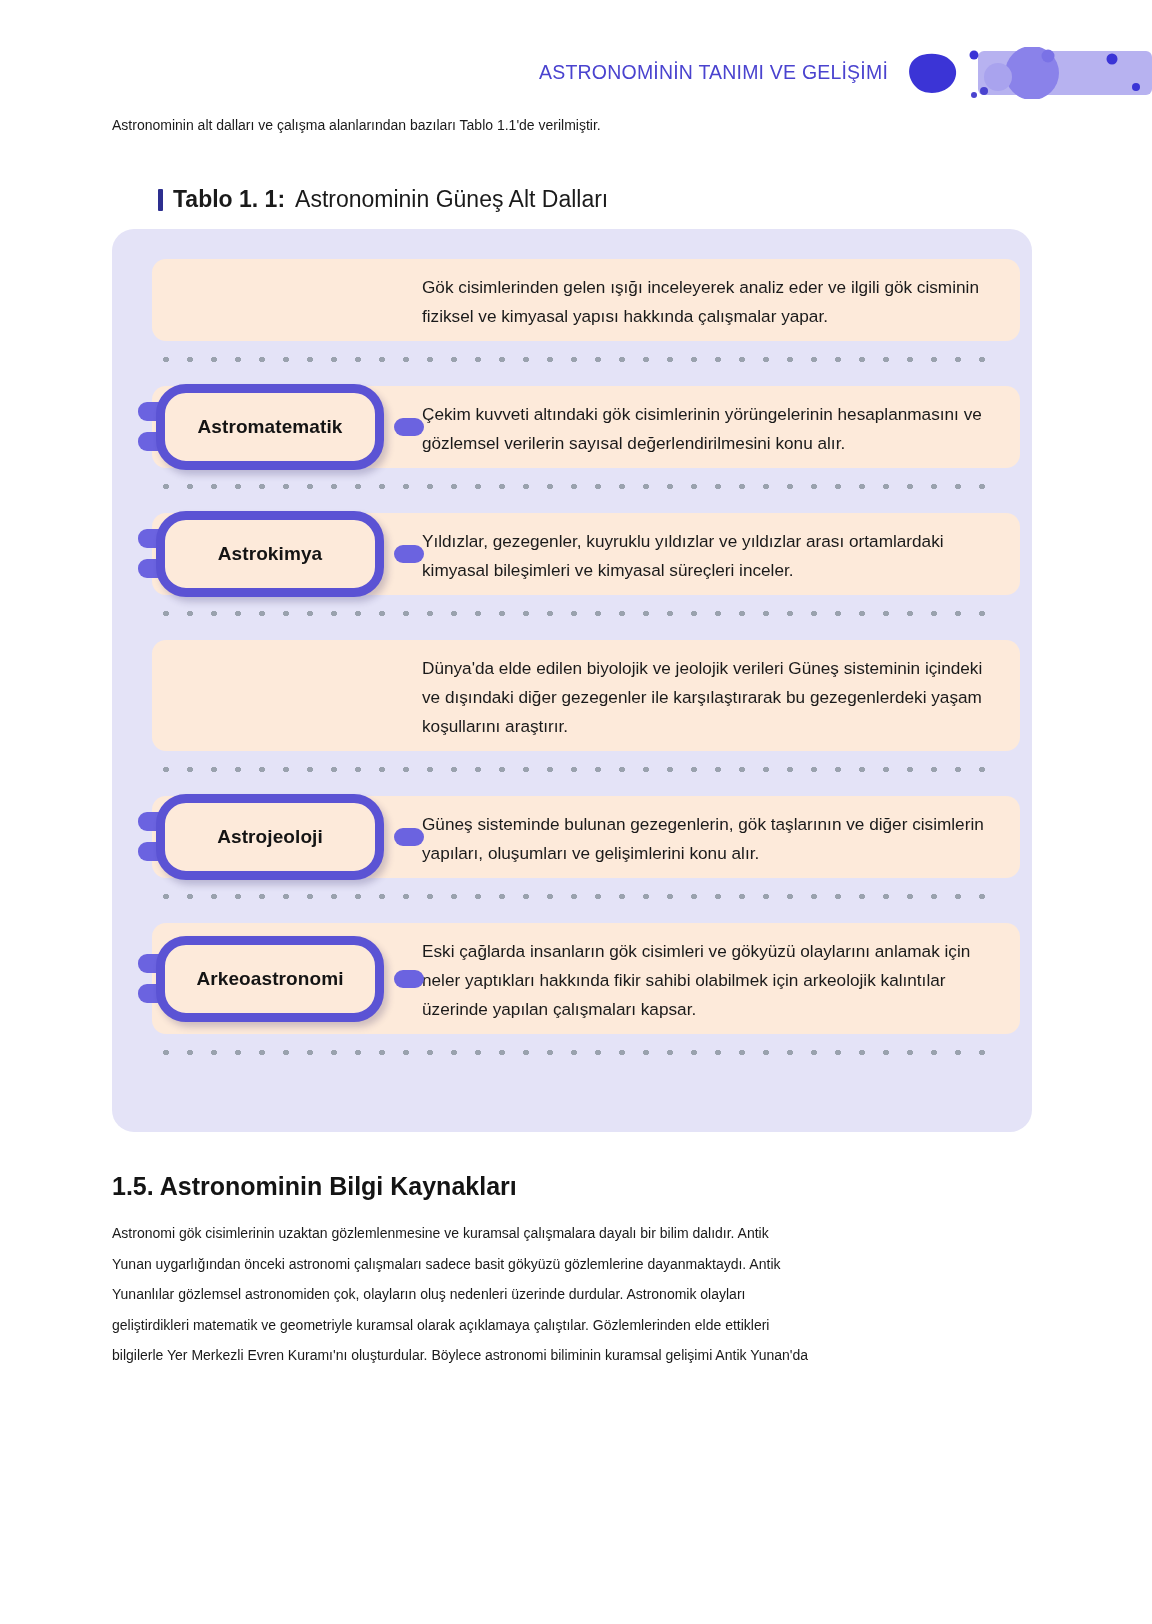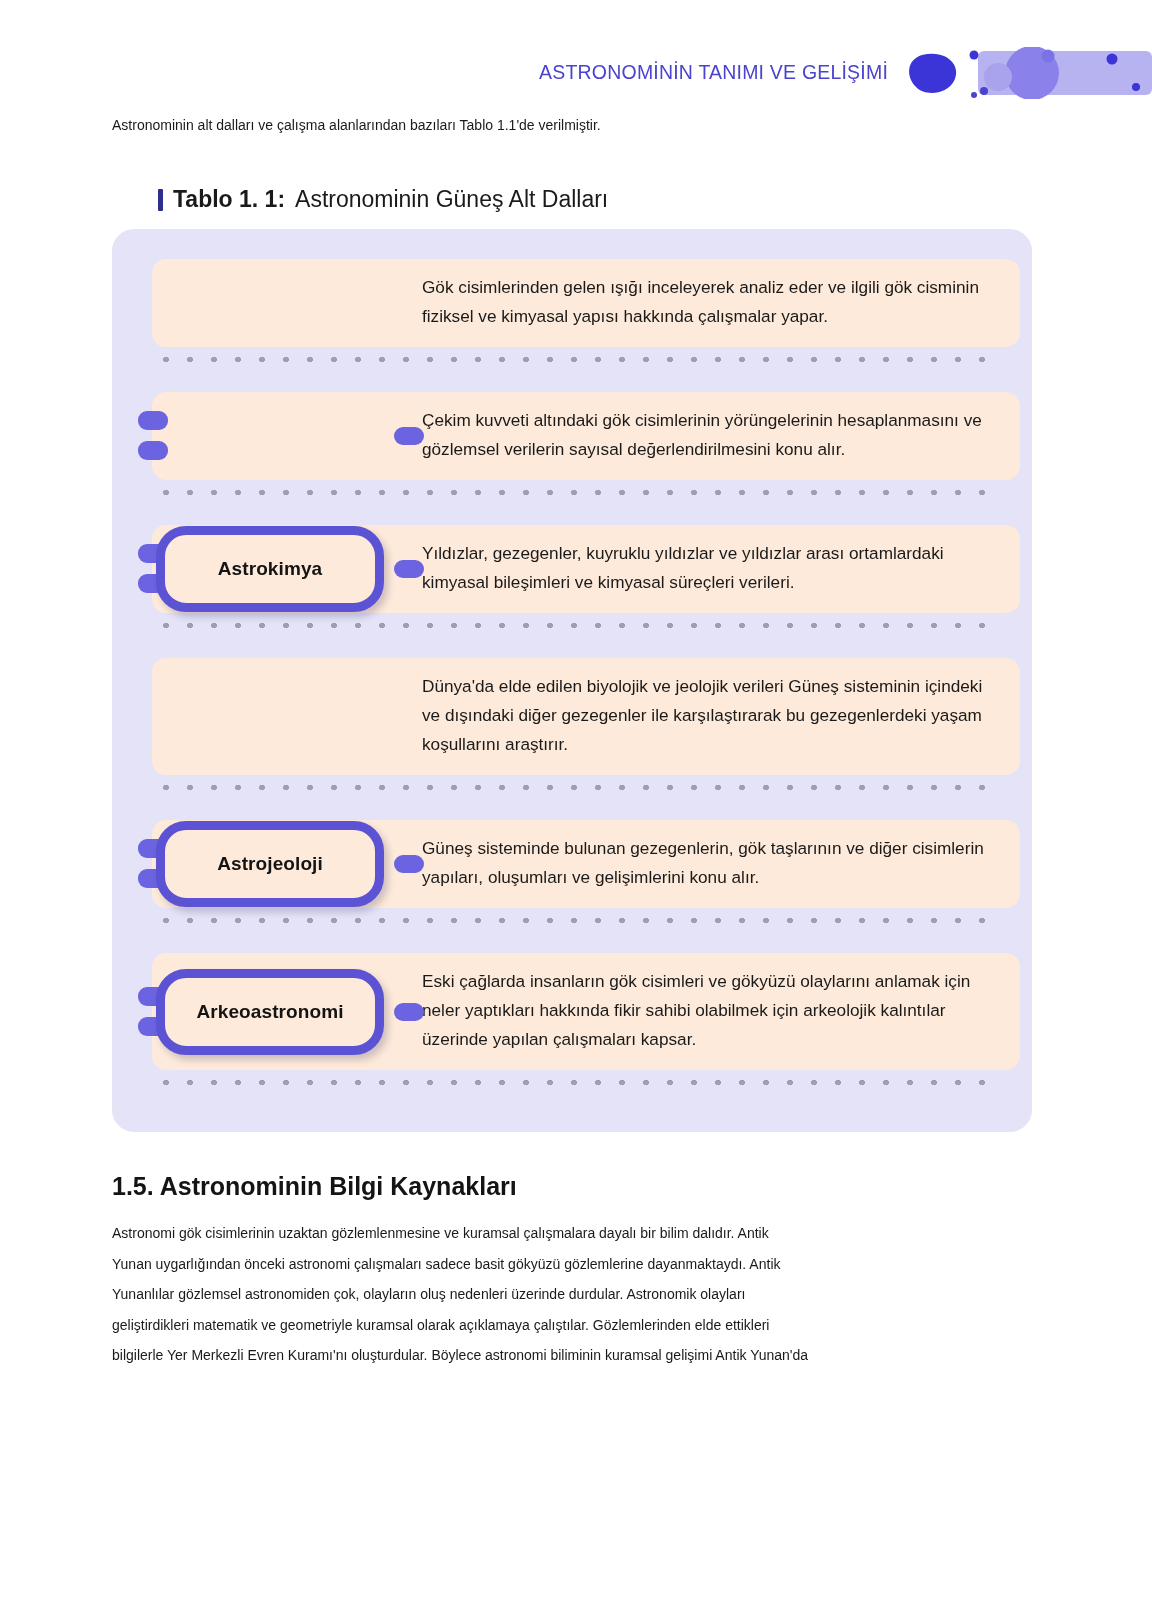--- a/index.html
+++ b/index.html
@@ -105,21 +105,21 @@
 
   
   .desc {
     position: relative;
     margin-left: 28px;
     background: #fdeada;
     border-radius: 14px;
     min-height: 82px;
     display: flex;
     align-items: center;
-    padding: 14px 22px 16px 270px;
+    padding: 14px 22px 10px 270px;
   }
   .desc-text {
     font-size: 17.2px;
     line-height: 29px;
     color: #1a1a1a;
   }
 
   
   .dots {
     position: absolute;
@@ -277,25 +277,28 @@
         </div>
         <div class="row">
           <div class="desc">
             <div class="desc-text">Çekim kuvveti altındaki gök cisimlerinin yörüngelerinin hesaplanmasını ve gözlemsel verilerin sayısal değerlendirilmesini konu alır.</div>
           </div>
           <div class="dots" style="top: 97px;"></div>
           <div class="pill-wrap">
             <div class="stub top"></div>
             <div class="stub bottom"></div>
             <div class="stub-right"></div>
-          </div>
-        </div>
-        <div class="row">
-          <div class="desc">
-            <div class="desc-text">Yıldızlar, gezegenler, kuyruklu yıldızlar ve yıldızlar arası ortamlardaki kimyasal bileşimleri ve kimyasal süreçleri verileri.</div>
+            <div class="pill">
+              <span class="pill-label">Astromatematik</span>
+            </div>
+          </div>
+        </div>
+        <div class="row">
+          <div class="desc">
+            <div class="desc-text">Yıldızlar, gezegenler, kuyruklu yıldızlar ve yıldızlar arası ortamlardaki kimyasal bileşimleri ve kimyasal süreçleri inceler.</div>
           </div>
           <div class="dots" style="top: 97px;"></div>
           <div class="pill-wrap">
             <div class="stub top"></div>
             <div class="stub bottom"></div>
             <div class="stub-right"></div>
             <div class="pill">
               <span class="pill-label">Astrokimya</span>
             </div>
           </div>

